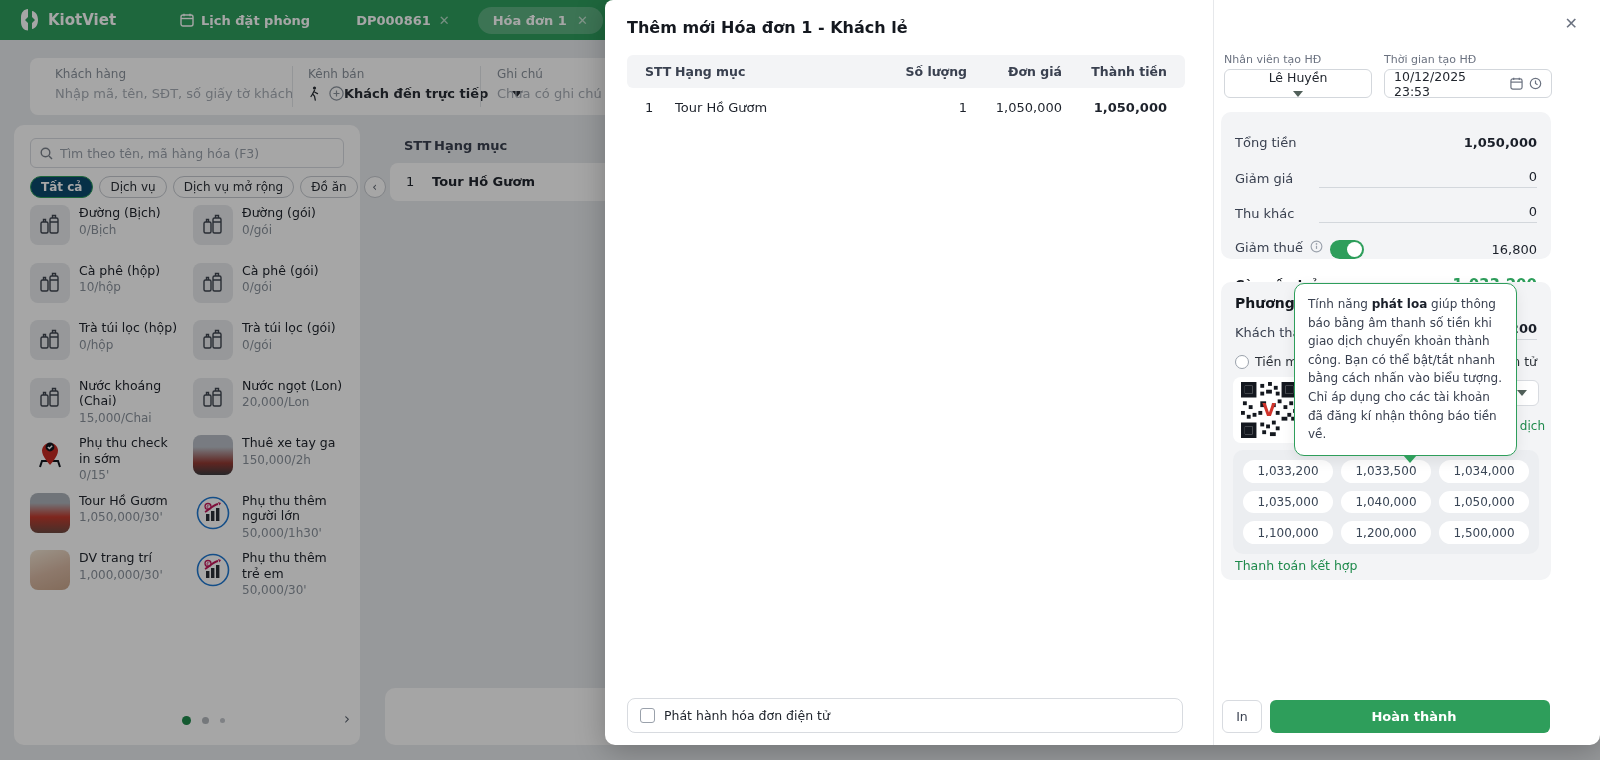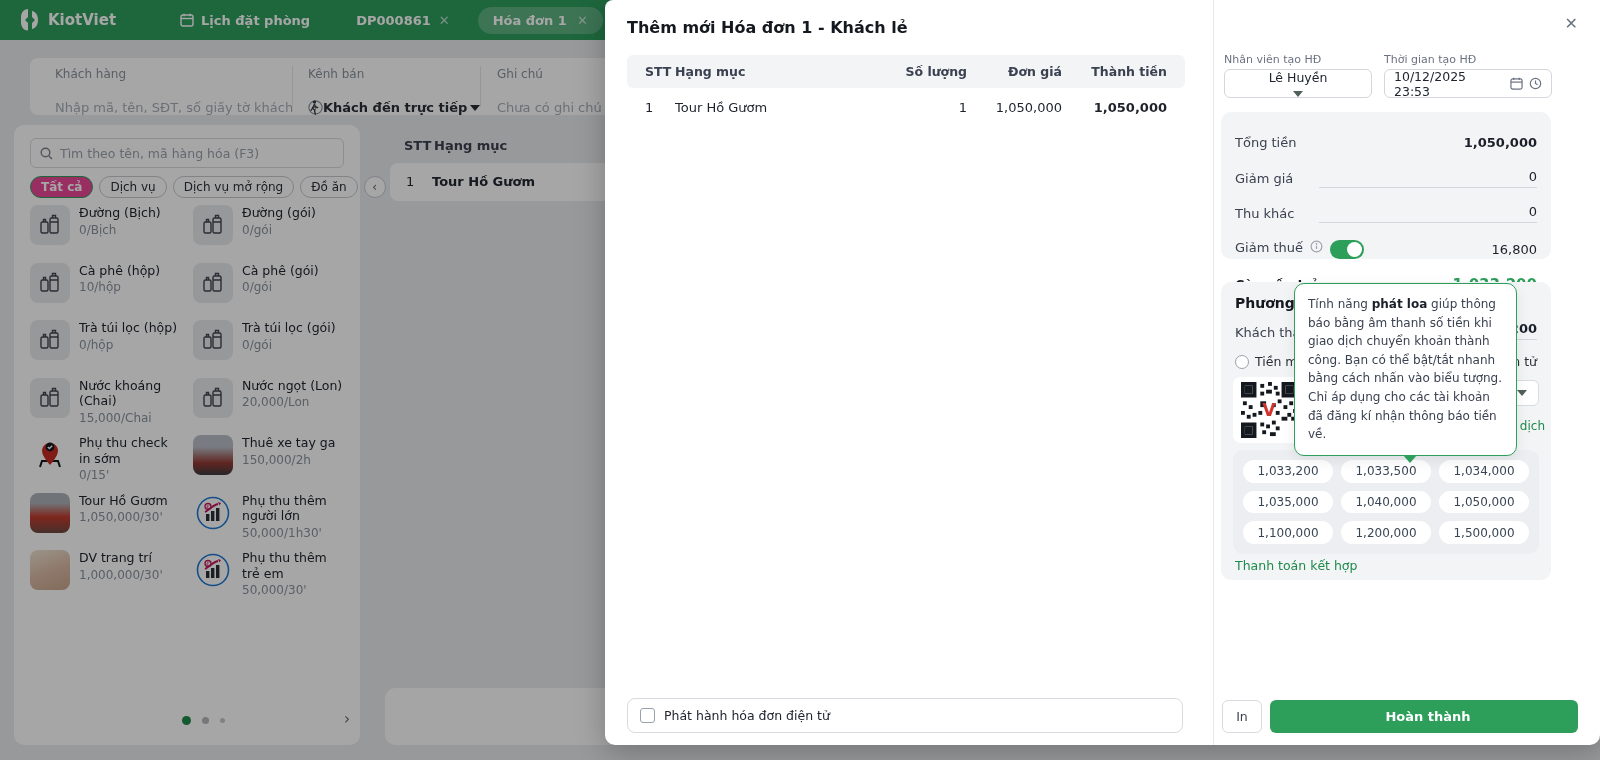--- a/index.html
+++ b/index.html
@@ -14,33 +14,33 @@
   .topnav { display:flex; align-items:center; gap:7px; margin-left:64px; font-weight:bold; font-size:13px; }
   .toptab { display:flex; align-items:center; gap:8px; margin-left:46px; font-weight:bold; font-size:13px; }
   .toptab .x, .pilltab .x { color:rgba(255,255,255,.65); font-size:13px; }
   .pilltab { display:flex; align-items:center; gap:10px; margin-left:28px; background:rgba(255,255,255,.22); border-radius:16px; padding:6px 15px; font-weight:bold; font-size:13px; }
   .newdoc { margin-left:16px; }
 
   
   .headcard { left:30px; top:58px; width:1150px; height:57px; background:#fff; border-radius:8px; z-index:1; }
   .hc-label { font-size:12px; color:#8a929c; }
   .hc-sec { position:absolute; top:9px; }
-  .hc-row { display:flex; align-items:center; gap:3px; margin-top:19px; }
+  .hc-row { display:flex; align-items:center; gap:24px; margin-top:5px; }
   .hc-div { position:absolute; top:8px; bottom:8px; width:1px; background:#e4e6ea; }
   .ph { color:#a7adb5; }
   .hc-strong { color:#2a2f36; font-weight:bold; }
 
   
   .catalog { left:14px; top:125px; width:346px; height:620px; background:#fff; border-radius:10px; z-index:1; }
   .search { position:absolute; left:16px; top:13px; width:314px; height:30px; border:1px solid #d8dbe0; border-radius:6px; display:flex; align-items:center; gap:7px; padding:0 9px; }
   .search input { border:none; outline:none; width:100%; font-size:12.5px; font-family:inherit; color:#000000; background:transparent; }
   .search input::placeholder { color:#9aa1ab; }
   .chips { position:absolute; left:16px; top:51px; display:flex; gap:6px; align-items:center; }
   .chip { border:1px solid #c6cad0; border-radius:12px; padding:3px 10px; font-size:12px; white-space:nowrap; color:#2a2f36; }
-  .chip.active { background:#ec4899; border-color:#2e9e5b; color:#fff; font-weight:bold; }
+  .chip.active { background:#0c4a6e; border-color:#2e9e5b; color:#fff; font-weight:bold; }
   .cir { width:22px; height:22px; border:1px solid #c6cad0; border-radius:50%; display:flex; align-items:center; justify-content:center; font-size:12px; color:#5a626e; background:#fff; }
   .pgrid { position:absolute; left:16px; top:80px; width:314px; display:grid; grid-template-columns:1fr 1fr; grid-auto-rows:57.5px; column-gap:12px; }
   .pitem { display:flex; gap:9px; align-items:flex-start; }
   .picon { width:40px; height:40px; border-radius:8px; flex:none; background:#e8eaed; display:flex; align-items:center; justify-content:center; overflow:hidden; }
   .picon.photo-moto { background:linear-gradient(180deg,#b8bec6 30%,#933a33 70%,#3c3c40); }
   .picon.photo-tour { background:linear-gradient(180deg,#adb3ba 25%,#c23b2e 60%,#6e4a42); }
   .picon.photo-decor { background:linear-gradient(160deg,#efe3d2,#d9b9a4 55%,#c9a68c); }
   .picon.white { background:#fff; }
   .pname { font-size:12.5px; color:#21262e; font-weight:500; line-height:1.25; }
   .psub { font-size:12px; color:#8a929c; margin-top:2px; }
@@ -110,21 +110,21 @@
   .link-check { position:absolute; right:6px; top:136px; font-size:12px; color:#1f8a4c; display:flex; gap:4px; align-items:center; }
   .chipbox { position:absolute; left:12px; top:168px; width:306px; height:104px; background:#eceef1; border-radius:10px; padding:10px; display:grid; grid-template-columns:1fr 1fr 1fr; gap:8px 8px; }
   .amt { background:#fff; border-radius:13px; display:flex; align-items:center; justify-content:center; font-size:12px; color:#3a4656; }
   .link-combine { position:absolute; left:14px; top:276px; font-size:12.5px; color:#1f8a4c; }
 
   .tooltip { position:absolute; left:80px; top:283px; width:223px; background:#fff; border:1.5px solid #2e9e5b; border-radius:10px; padding:11px 13px; font-size:12px; line-height:1.55; color:#3a4150; z-index:3; box-shadow:0 4px 14px rgba(0,0,0,.08); }
   .tooltip b { color:#1a1f29; }
   .tt-arrow { position:absolute; left:108px; bottom:-8px; width:0; height:0; border-left:7px solid transparent; border-right:7px solid transparent; border-top:8px solid #2e9e5b; }
 
   .btn-print { position:absolute; left:8px; top:700px; width:40px; height:33px; background:#fff; border:1px solid #d8dbe0; border-radius:6px; display:flex; align-items:center; justify-content:center; font-size:12.5px; color:#3a4150; }
-  .btn-done { position:absolute; left:56px; top:700px; width:308px; height:33px; background:#2e9e5b; border-radius:6px; display:flex; align-items:center; justify-content:center; font-size:13px; font-weight:bold; color:#fff;padding-left:8px; }
+  .btn-done { position:absolute; left:56px; top:700px; width:280px; height:33px; background:#2e9e5b; border-radius:6px; display:flex; align-items:center; justify-content:center; font-size:13px; font-weight:bold; color:#fff;padding-left:8px; }
 
   svg { display:block; }
 </style>
 </head>
 <body>
 
 <div class="abs topbar">
   <div class="brand">
     <span class="logo-shape">
       <svg width="26" height="22" viewBox="0 0 26 22">

